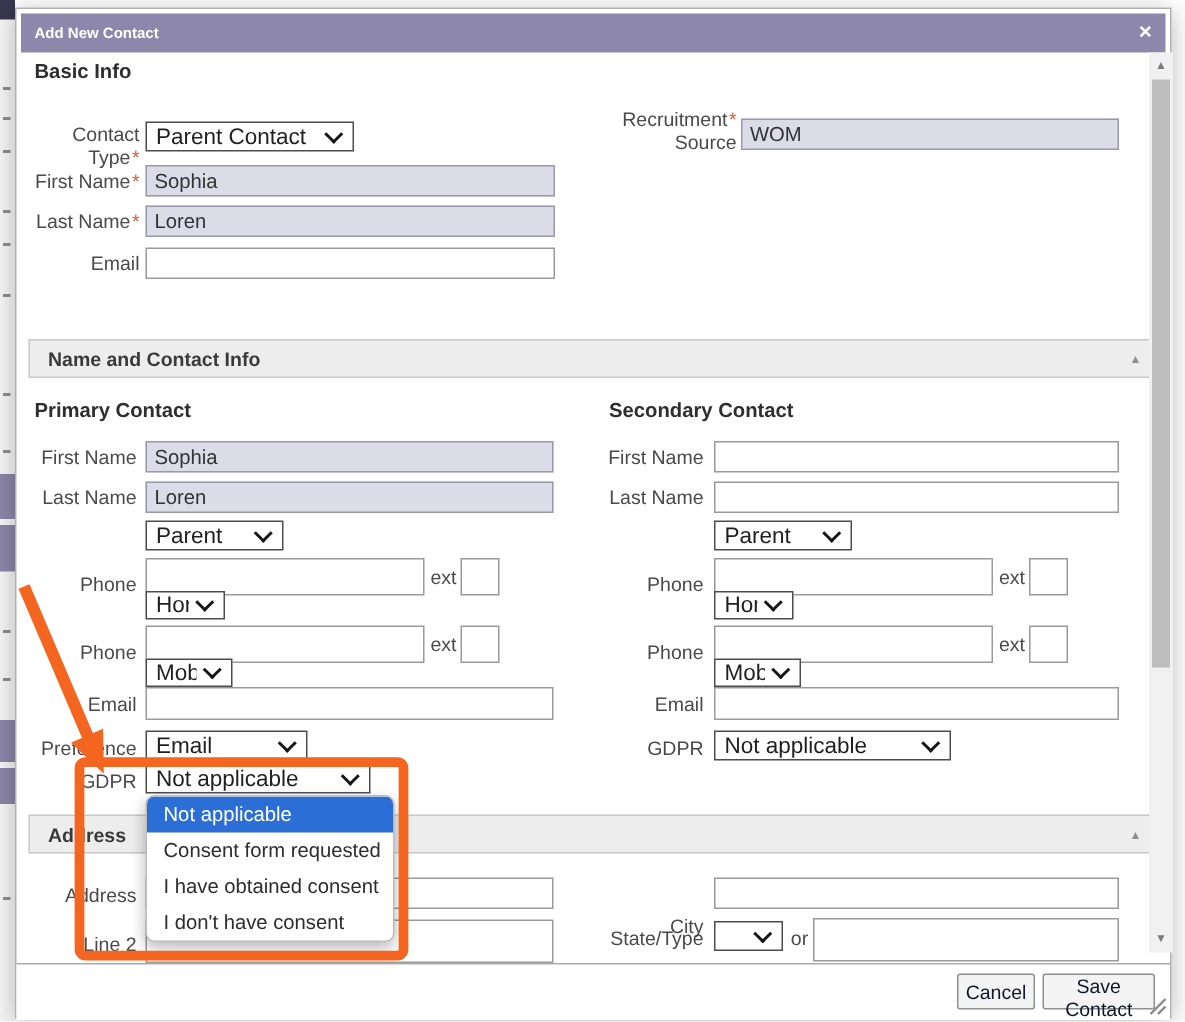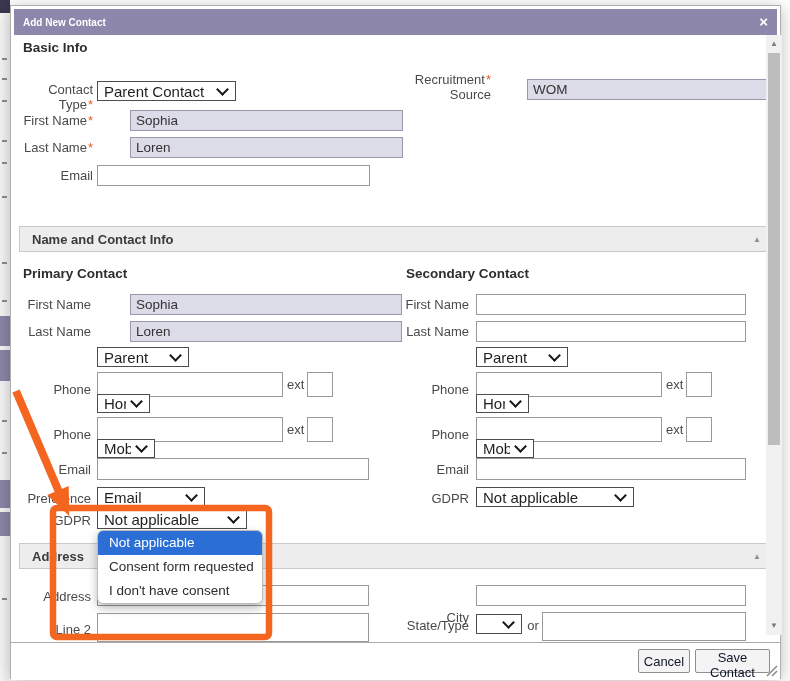--- a/index.html
+++ b/index.html
@@ -23,21 +23,21 @@
              font-size:15px; font-weight:bold; color:#fff; cursor:pointer; line-height:1; }
 
   .h-bold { position:absolute; font-size:13.5px; font-weight:bold; color:#2e2e2e; white-space:nowrap; }
 
   .lbl { position:absolute; font-size:13px; color:#4a4a4a; text-align:right;
          line-height:15px; white-space:nowrap; }
   .req { color:#e4572e; margin-left:1px; }
 
   .inp { position:absolute; box-sizing:border-box; border:1px solid #9a9a9a; background:#fff;
          font:13.5px "Liberation Sans",sans-serif; color:#333; padding:1px 5px; outline:none; }
-  .inp.filled { background:#dcdbe8; border-color:#9a98aa;margin-left:33px; }
+  .inp.filled { background:#dcdbe8; border-color:#9a98aa; }
 
   .sel { position:absolute; box-sizing:border-box; border:1px solid #4c4c4c; background:#fff;
          display:flex; align-items:center; font-size:15px; color:#1f1f1f;
          padding:0 7px 0 6px; cursor:pointer; }
   .sel .sel-val { flex:1; white-space:nowrap; overflow:hidden; }
   .chev { width:7px; height:7px; border-right:2px solid #151515; border-bottom:2px solid #151515;
           transform:rotate(45deg); margin:-4px 1px 0 6px; flex:none; }
 
   .sechdr { position:absolute; box-sizing:border-box; background:#ededed; border:1px solid #c9c9c9;
             font-size:13px; font-weight:600; color:#3a3a3a; display:flex; align-items:center;
@@ -180,20 +180,21 @@
 
   <div class="lbl" style="left:6px;top:507px;width:74px"><span>GDPR</span></div>
   <div class="sel" style="left:86px;top:503px;width:150px;height:20px">
     <span class="sel-val">Not applicable</span>
     <span class="chev"></span>
   </div>
 
   <div class="dropdown">
     <div class="dd-item selected">Not applicable</div>
     <div class="dd-item">Consent form requested</div>
+    <div class="dd-item">I have obtained consent</div>
     <div class="dd-item">I don't have consent</div>
   </div>
 
   <div class="lbl" style="left:384px;top:291px;width:74px"><span>First Name</span></div>
   <input class="inp" style="left: 465px; top: 288px; width: 270px; height: 21px;" value="">
 
   <div class="lbl" style="left:384px;top:318px;width:74px"><span>Last Name</span></div>
   <input class="inp" style="left: 465px; top: 315px; width: 270px; height: 21px;" value="">
 
   <div class="sel" style="left:465px;top:341px;width:92px;height:20px">

